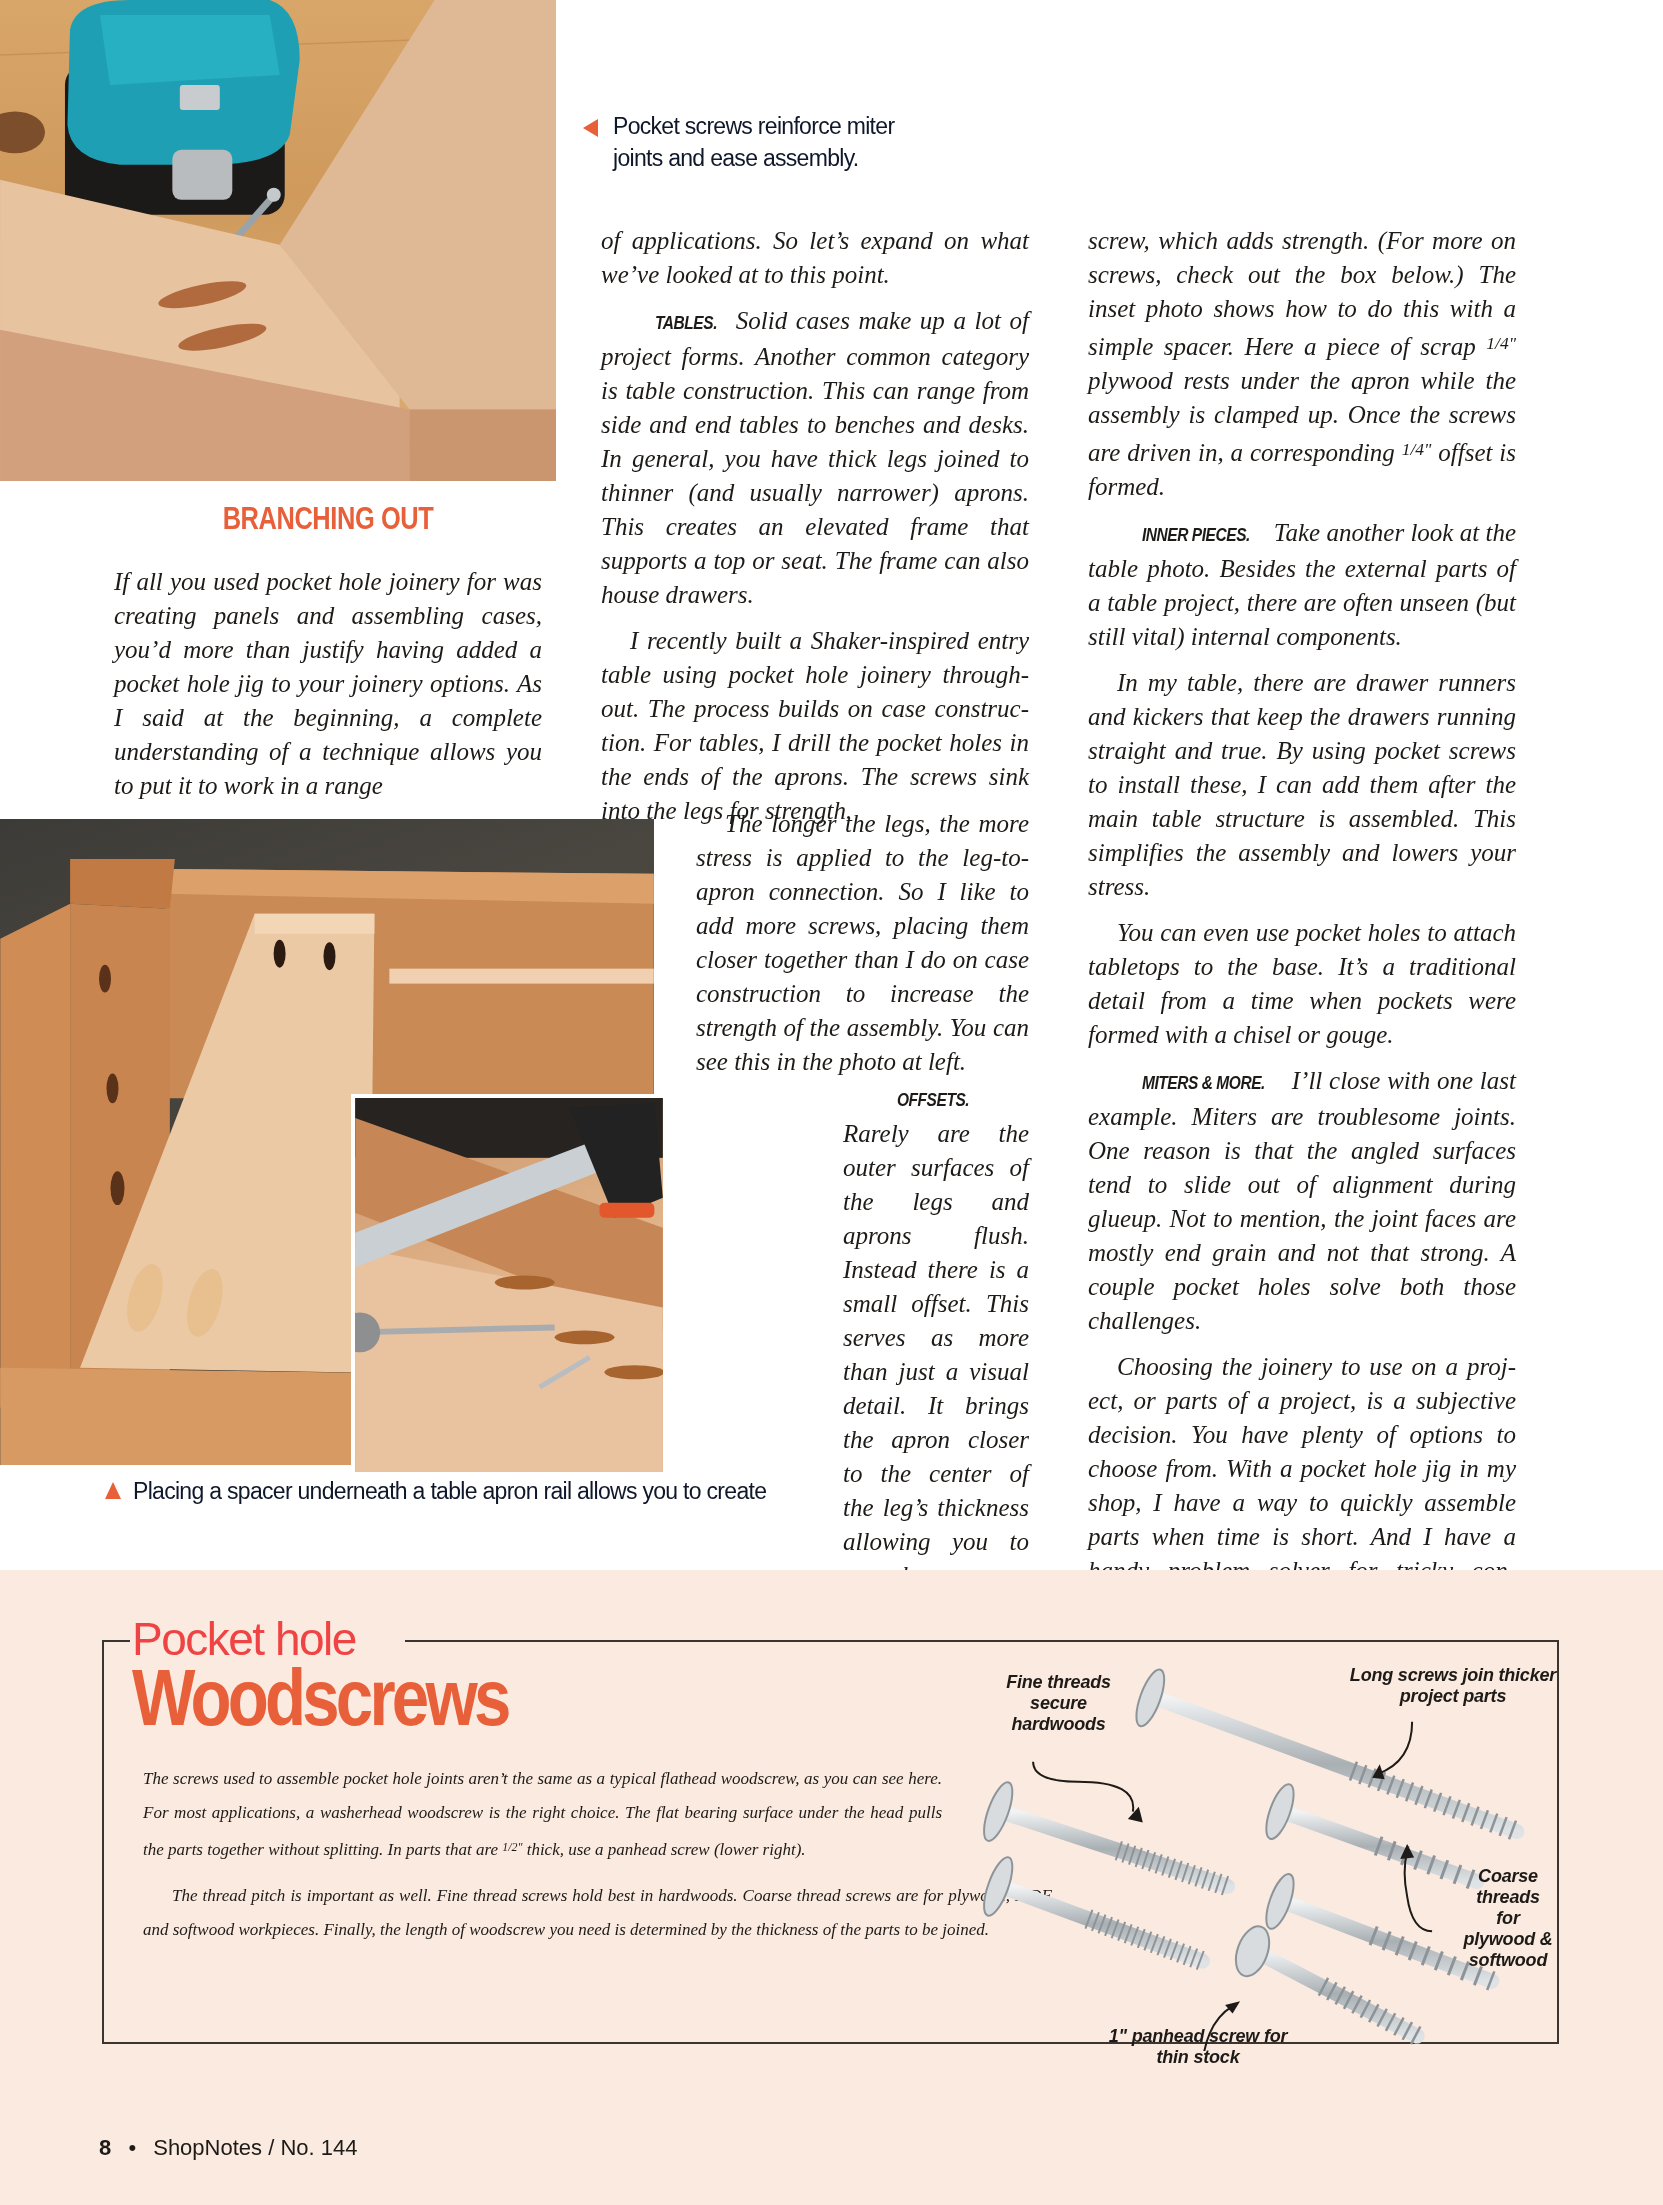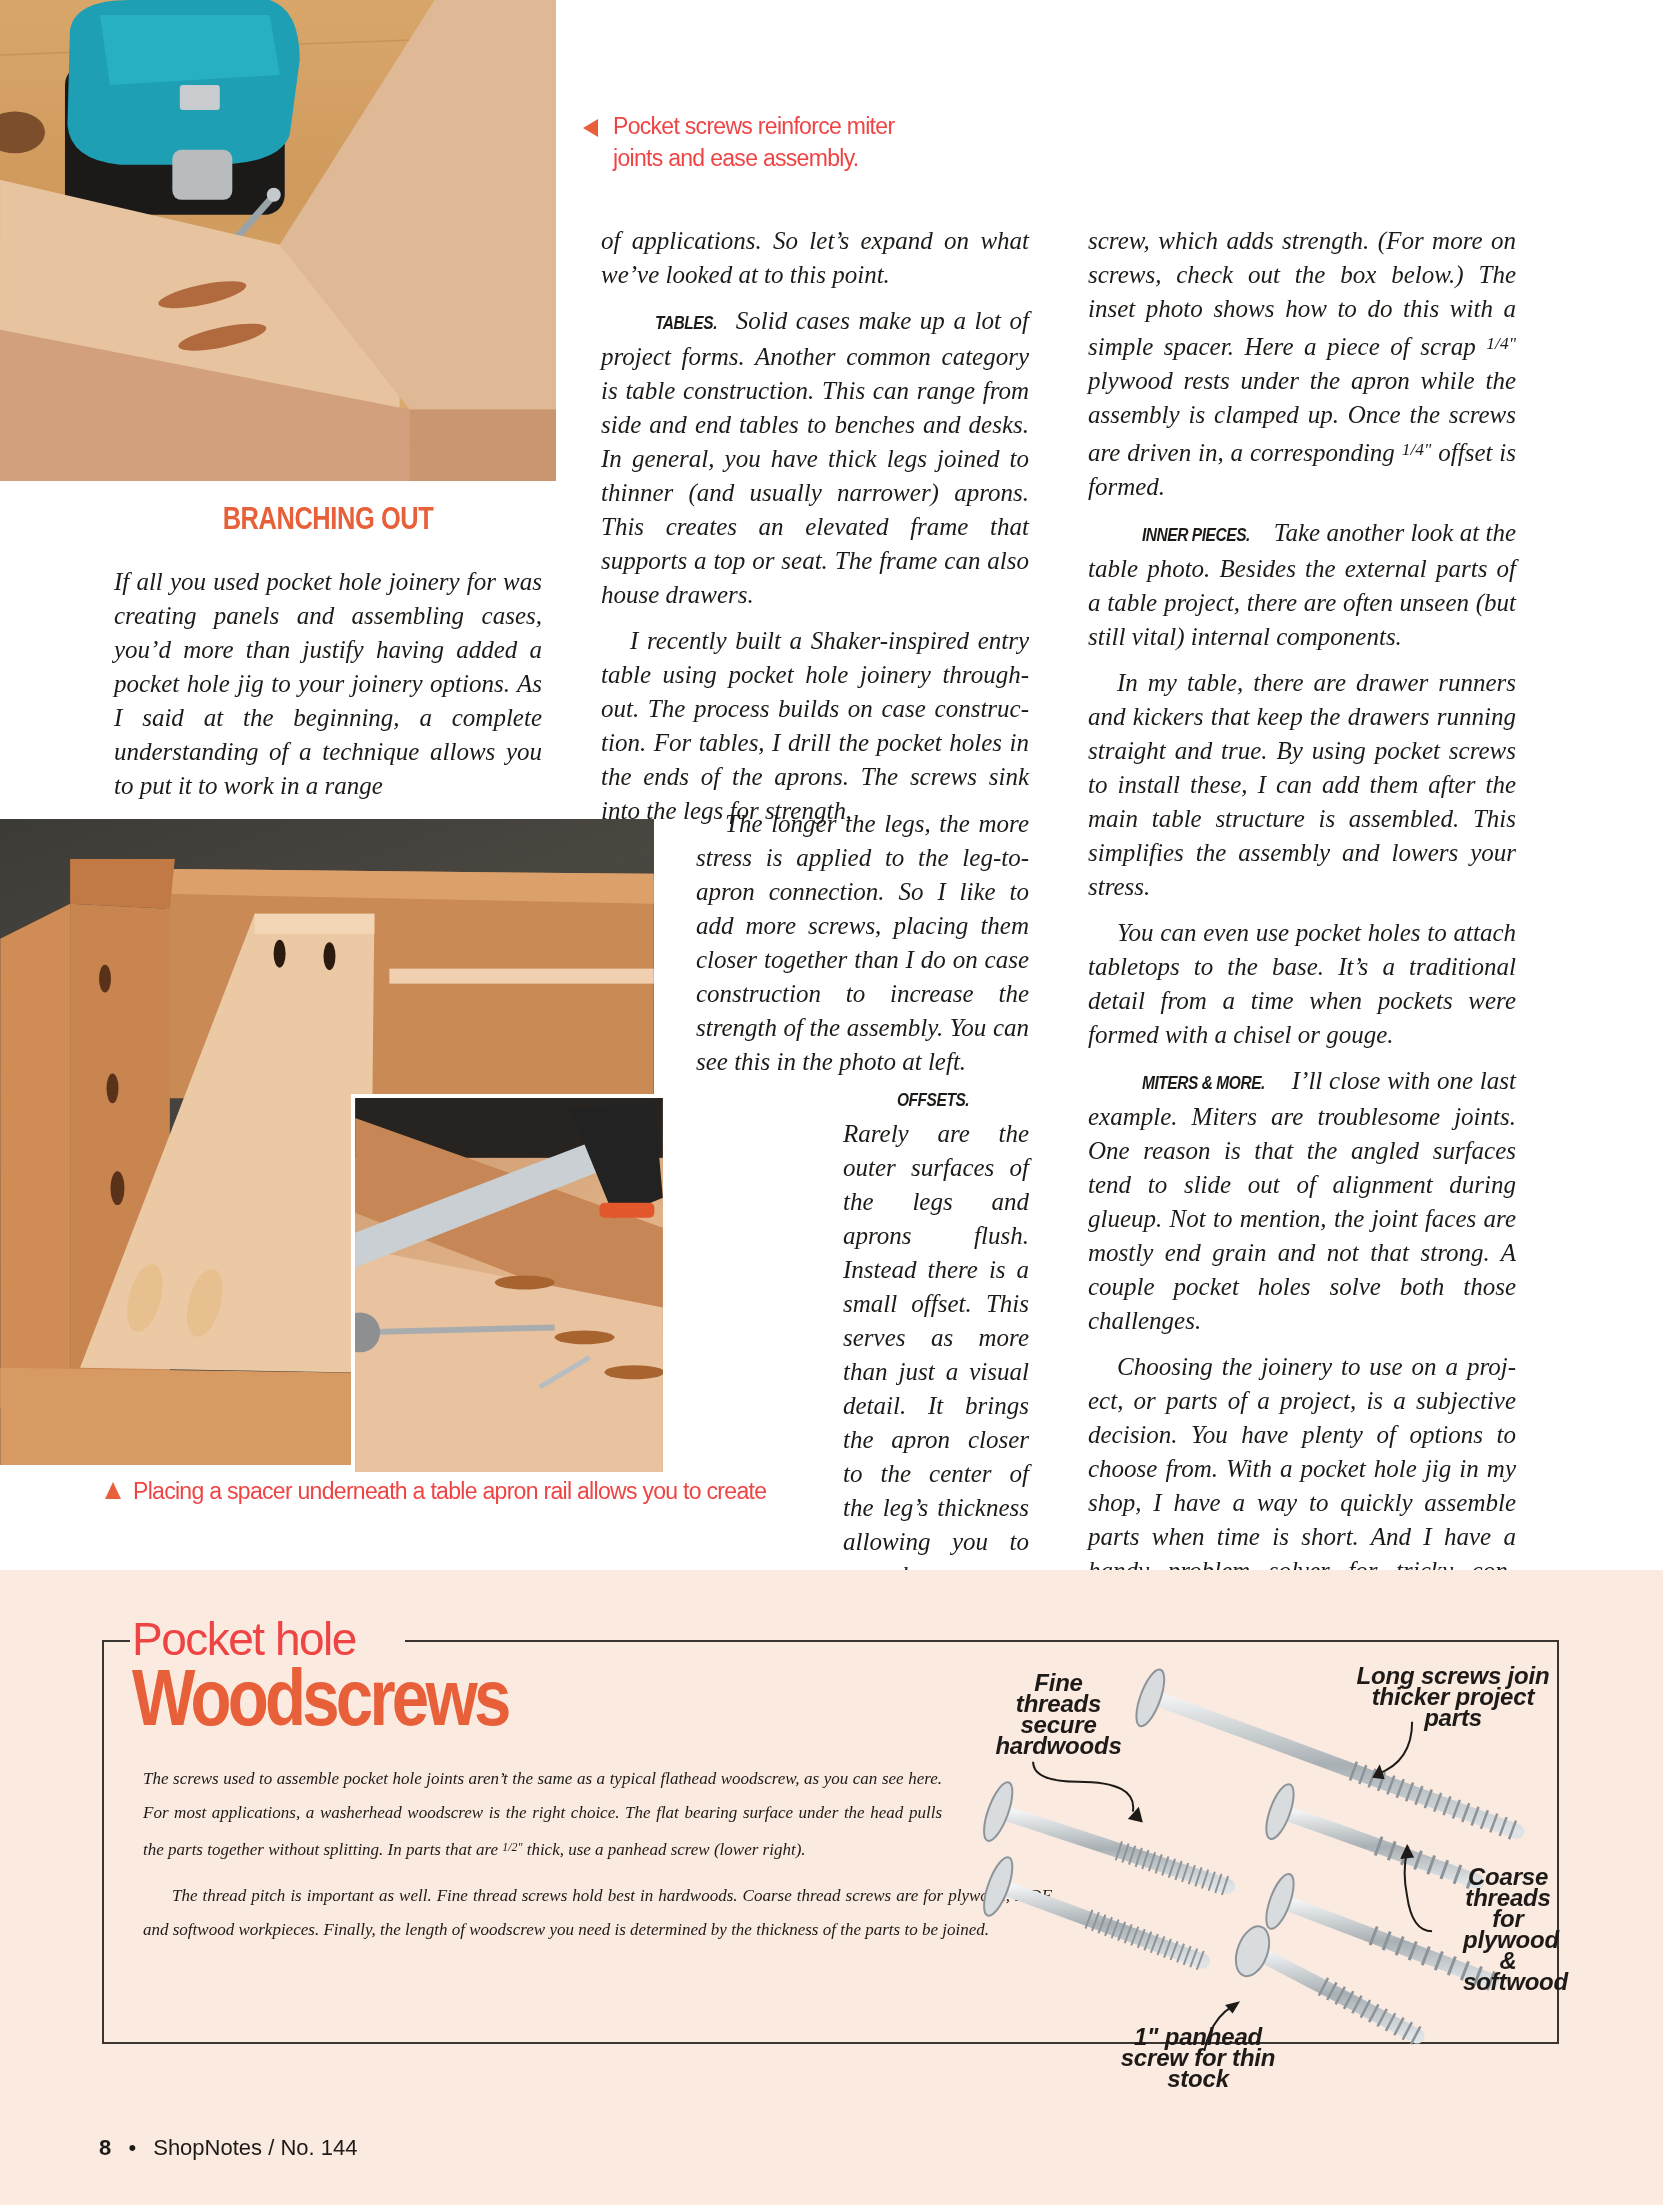--- a/index.html
+++ b/index.html
@@ -17,21 +17,21 @@
   .serif-body p { margin: 12px; text-indent: 0; font-style: italic; }
   .serif-body p.ind { text-indent: 29px; }
   .runin {
     font-family: "Liberation Sans", "DejaVu Sans", sans-serif;
     font-weight: bold; font-size: 18px; letter-spacing: -0.5px;
     transform: scaleX(0.86); display: inline-block; transform-origin: left center;
     margin-right: -4px;
   }
   .caption {
     font-family: "Liberation Sans", "DejaVu Sans", sans-serif;
-    font-size: 23px; line-height: 32px; color: #ef4444;
+    font-size: 23px; line-height: 32px; color: #0f172a;
     letter-spacing: -0.7px;
   }
   .tri-left { display:inline-block; width:0; height:0; border-top:9px solid transparent; border-bottom:9px solid transparent; border-right:15px solid #e8603a; vertical-align: middle; margin-right: 15px; }
   .tri-up { display:inline-block; width:0; height:0; border-left:8px solid transparent; border-right:8px solid transparent; border-bottom:17px solid #e8603a; vertical-align: baseline; margin-right: 12px; }
   .frac { font-size: 0.7em; vertical-align: 0.35em; }
 
   
   .photo-miter {
     left: 0; top: 0; width: 556px; height: 481px; overflow: hidden;
     background: linear-gradient(180deg, #d9a66a 0%, #cf9a5c 40%, #dcae74 100%);
@@ -59,21 +59,21 @@
     font-size: 46px; font-weight: normal; color: #ef4444; letter-spacing: -1.5px;
     line-height: 1;
   }
   .headline {
     font-family: "Liberation Sans", "DejaVu Sans", sans-serif;
     font-size: 80px; font-weight: bold; color: #e8603a; letter-spacing: -4.5px;
     transform: scaleX(0.84); transform-origin: left top; line-height: 1;
   }
   .callout {
     font-family: "Liberation Sans", "DejaVu Sans", sans-serif;
-    font-style: italic; font-weight: bold; font-size: 24px; line-height: 21px;
+    font-style: italic; font-weight: bold; font-size: 18px; line-height: 21px;
     color: #1d1a17; text-align: center; letter-spacing: -0.2px;
   }
   .footer {
     font-family: "Liberation Sans", "DejaVu Sans", sans-serif;
     font-size: 22px; color: #1d1a17;
   }
   .heading-orange {
     font-family: "Liberation Sans", "DejaVu Sans", sans-serif;
     font-weight: bold; color: #e8603a; font-size: 31px; letter-spacing: -0.5px;
     transform: scaleX(0.82); transform-origin: center; text-align: center;

